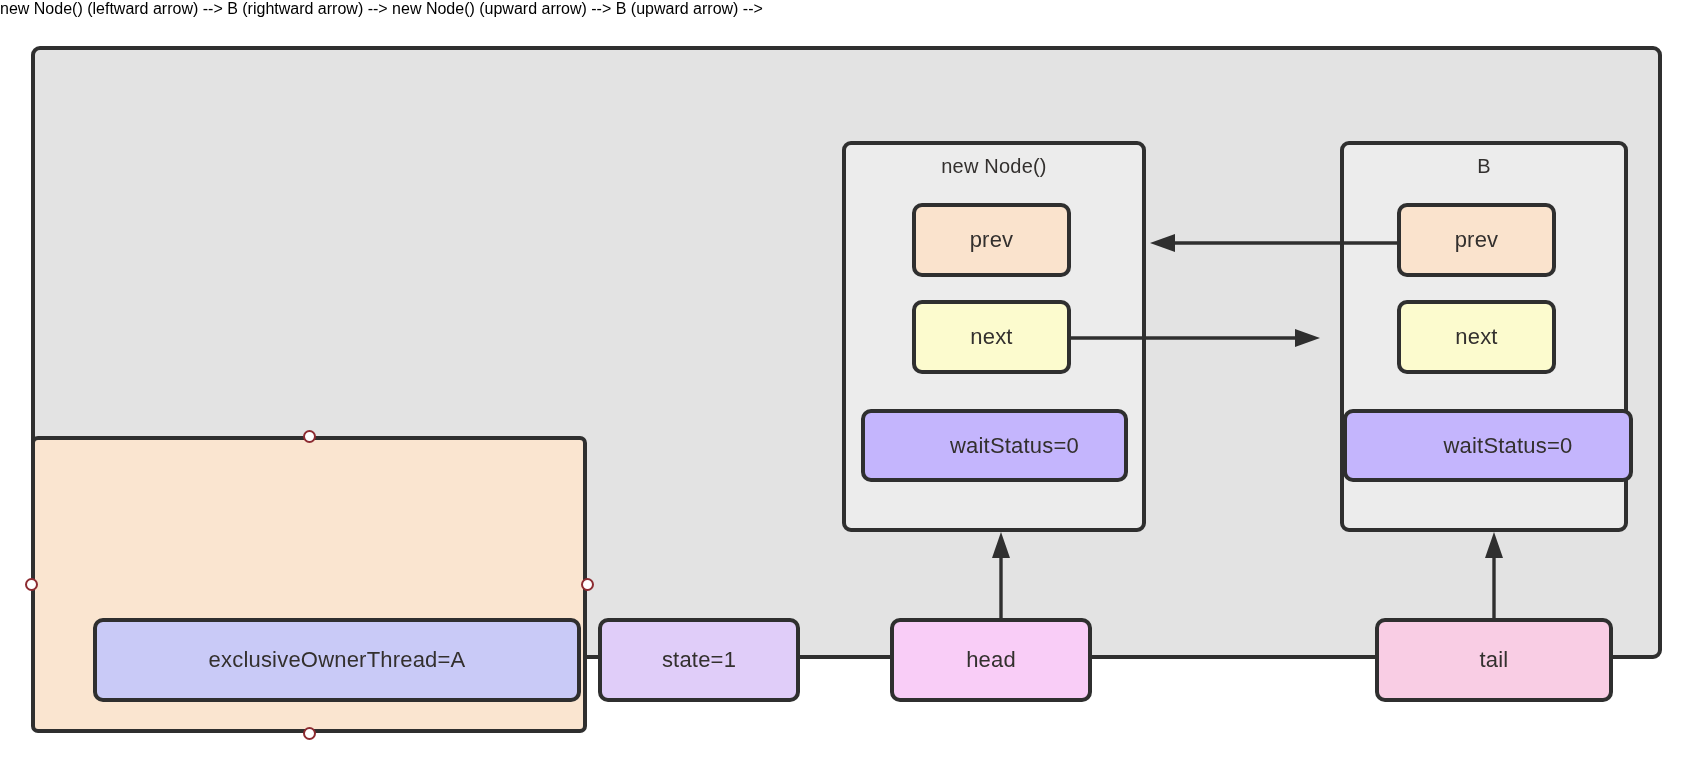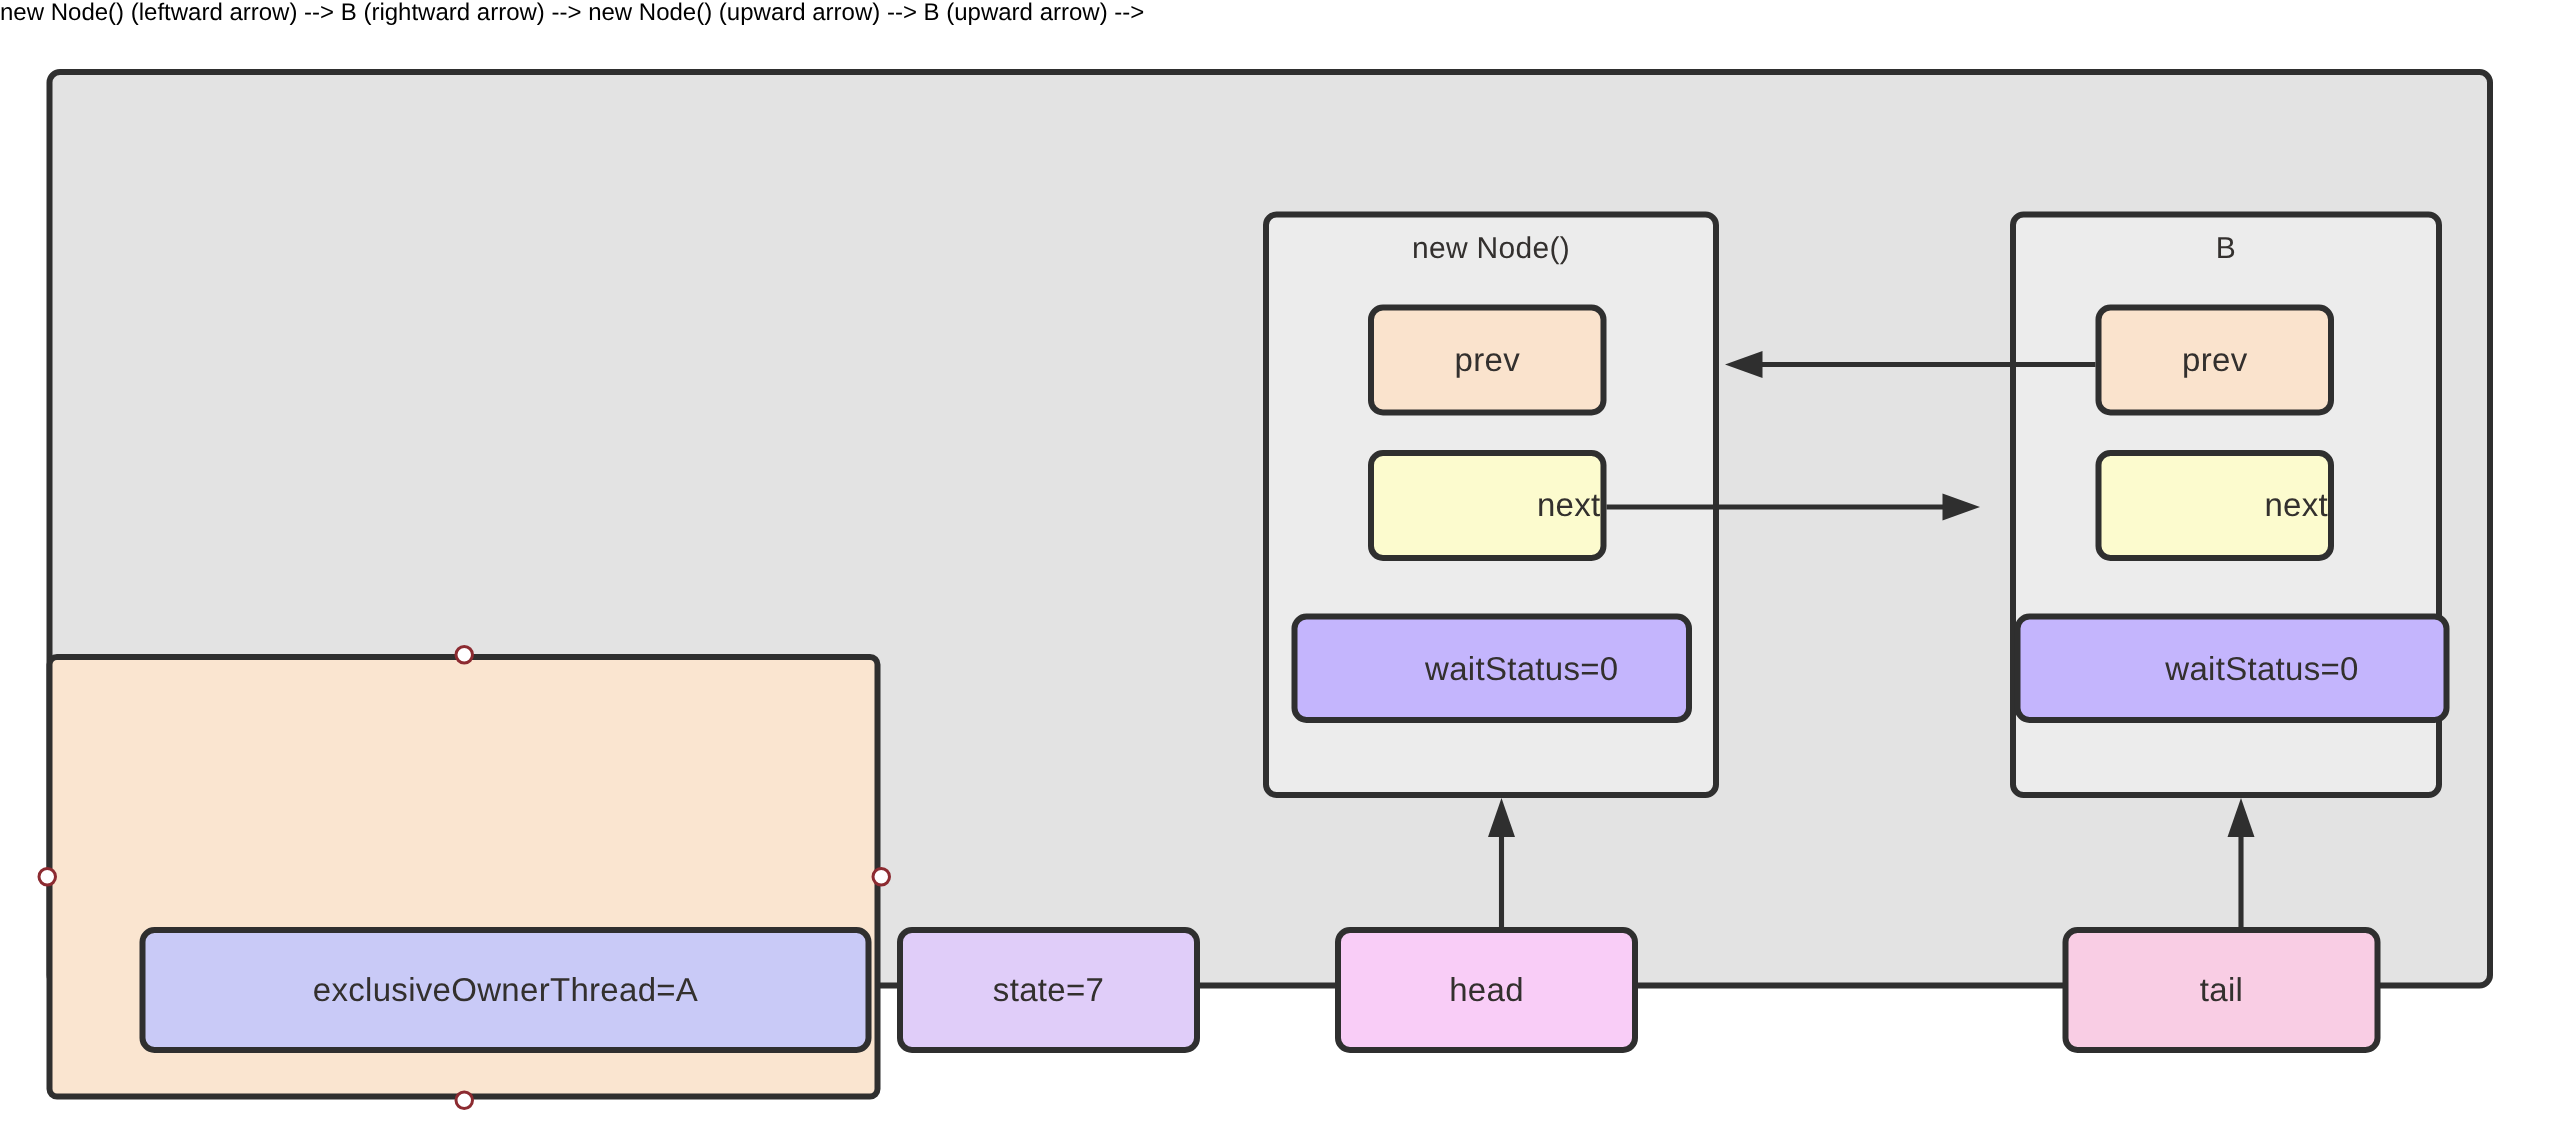--- a/index.html
+++ b/index.html
@@ -48,21 +48,21 @@
     align-items: center;
     justify-content: center;
     border: 4px solid #2f2f2f;
     border-radius: 10px;
     font-size: 22px;
     color: #33302e;
     letter-spacing: 0.2px;
     text-align: center;
   }
   .f-prev       { background: #fae3cd; }
-  .f-next       { background: #fcfbce; justify-content: flex-end; }
+  .f-next       { background: #fcfbce; }
   .f-waitstatus { background: #c4b5fd; padding-left: 40px; }
   .f-state      { background: #e0cdf9; }
   .f-head       { background: #f9cdf7; text-align: right; }
   .f-tail       { background: #f9cde4; }
   .f-owner      { background: #c9caf7; margin-left: 37px; }
 
   
   .selected-shape {
     background: #fae5d0;
     border: 4px solid #2f2f2f;
@@ -100,21 +100,21 @@
   </div>
 
   
   <div class="abs handle" style="left:302.5px; top:429.5px;"></div>
   <div class="abs handle" style="left:24.5px; top:578px;"></div>
   <div class="abs handle" style="left:580.5px; top:578px;"></div>
   <div class="abs handle" style="left:302.5px; top:726.5px;"></div>
 
   
   <div class="abs field f-state" style="left:598px; top:618px; width:202px; height:84px;">
-    <span>state=7</span>
+    <span>state=1</span>
   </div>
 
   
   <div class="abs node-group" style="left:842px; top:141px; width:304px; height:391px;">
     <div class="node-title">new Node()</div>
   </div>
   <div class="abs field f-prev" style="left:912px; top:203px; width:159px; height:74px;">
     <span>prev</span>
   </div>
   <div class="abs field f-next" style="left:912px; top:300px; width:159px; height:74px;">
@@ -135,21 +135,21 @@
     <span>next</span>
   </div>
   <div class="abs field f-waitstatus" style="left:1343px; top:409px; width:290px; height:73px;">
     <span>waitStatus=0</span>
   </div>
 
   
   <div class="abs field f-head" style="left:890px; top:618px; width:202px; height:84px;">
     <span>head</span>
   </div>
-  <div class="abs field f-tail" style="left:1375px; top:618px; width:212px; height:84px;">
+  <div class="abs field f-tail" style="left:1375px; top:618px; width:238px; height:84px;">
     <span>tail</span>
   </div>
 
   
    new Node()  (leftward arrow) --&gt;
   <svg class="conn" style="left:0; top:0; width:1704px; height:764px;">
     <line x1="1397" y1="243" x2="1172" y2="243"></line>
     <polygon points="1150,243 1175,234 1175,252"></polygon>
   </svg>
 

